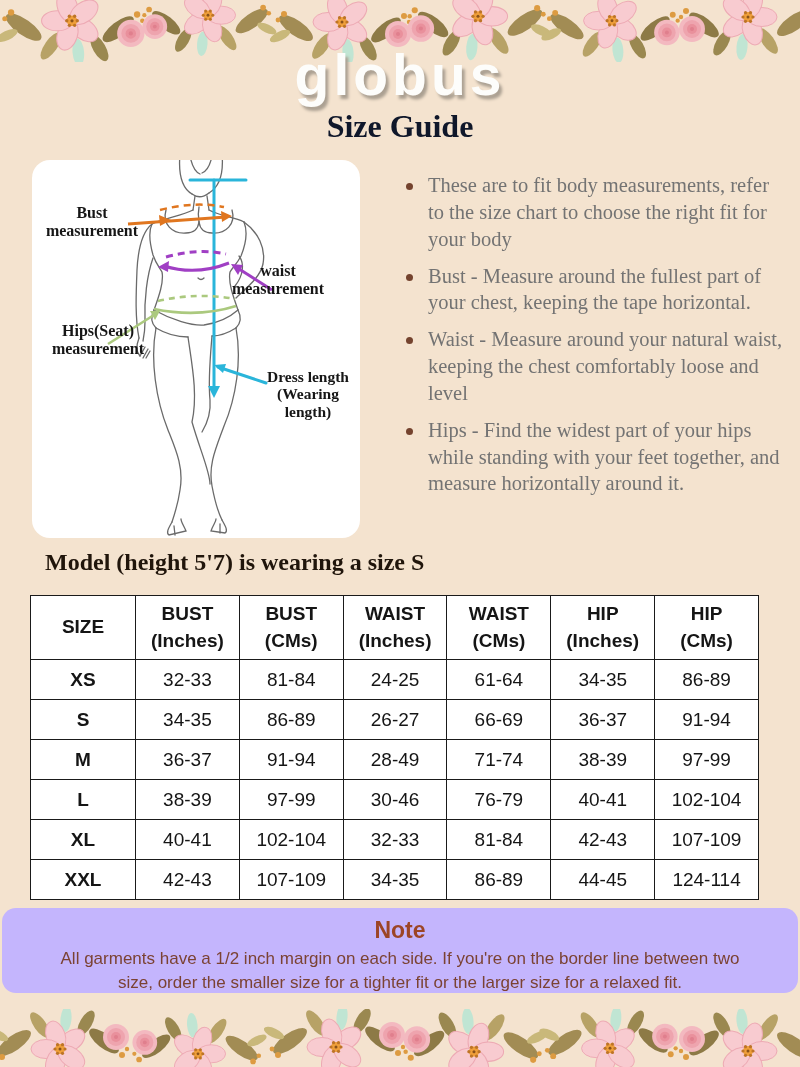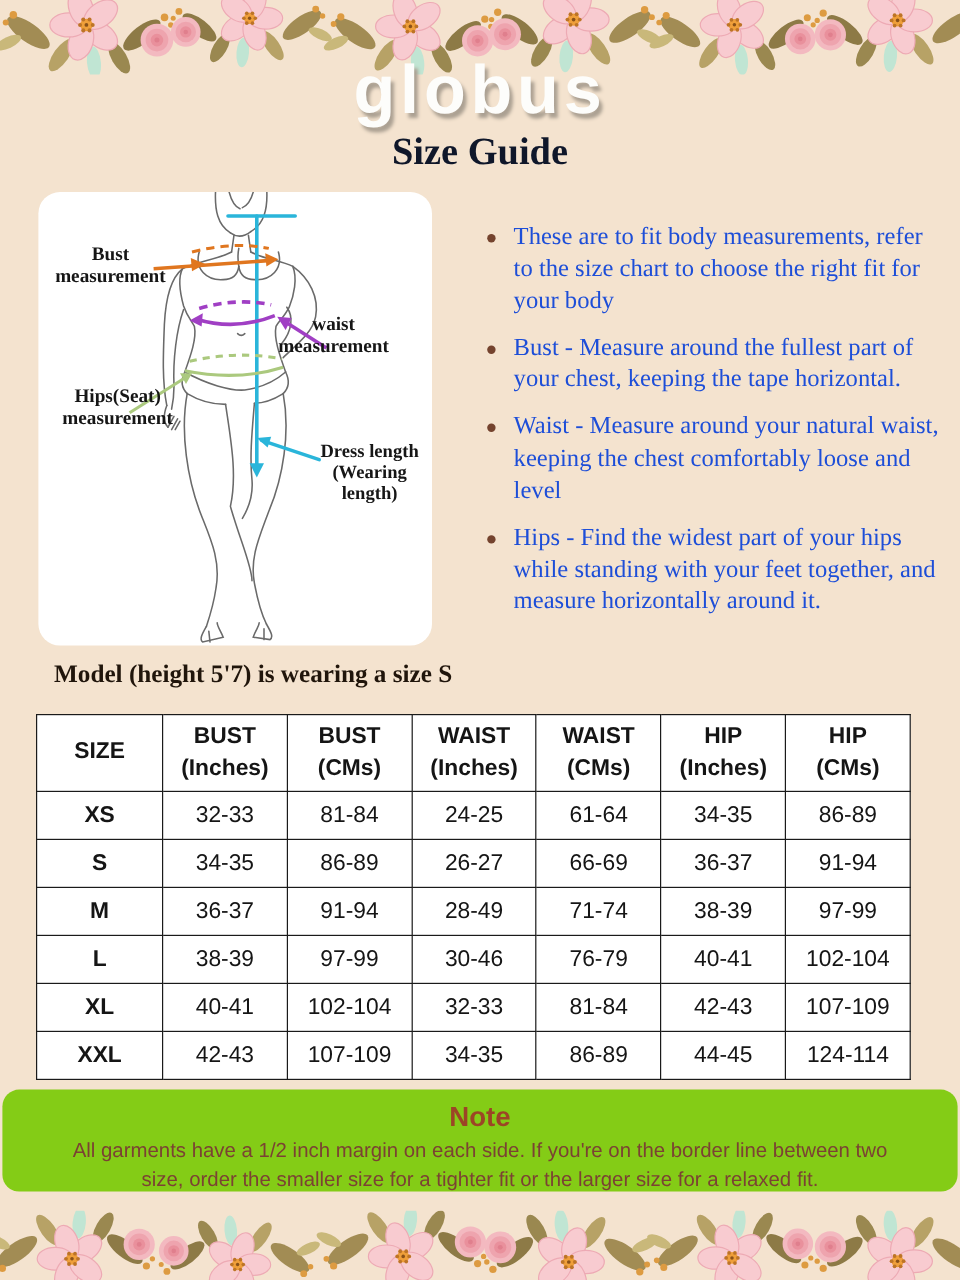--- a/index.html
+++ b/index.html
@@ -35,48 +35,48 @@
   .lbl-bust  { left:10px;  top:44px;  width:100px; }
   .lbl-waist { left:196px; top:102px; width:100px; }
   .lbl-hips  { left:16px;  top:162px; width:100px; }
   .lbl-dress { left:224px; top:208px; width:104px; font-size:15.5px; font-weight:700; }
   
   .bullets {
     position:absolute; left:402px; top:172px; width:388px; list-style:none;
   }
   .bullets li {
     position:relative; padding-left:26px; margin-bottom:10px;
-    font-size:20.5px; line-height:1.31; color:#1d4ed8;margin-top:12px;
+    font-size:20.5px; line-height:1.31; color:#737373;
   }
   .bullets li::before {
     content:""; position:absolute; left:4px; top:11px;
     width:7px; height:7px; border-radius:50%; background:#74432e;
   }
   
   .model-note {
     position:absolute; left:45px; top:549px;
-    font-size:21px; font-weight:700; color:#20150b;
+    font-size:24px; font-weight:700; color:#20150b;
   }
   
   .size-table {
     position:absolute; left:30px; top:595px; width:729px;
     border-collapse:collapse; table-layout:fixed; background:#ffffff;
     font-family:"Liberation Sans", sans-serif; color:#151515;
   }
   .size-table th, .size-table td {
     border:1.6px solid #1a1a1a; text-align:center; vertical-align:middle;
   }
   .size-table th { height:64px; font-size:19px; font-weight:700; line-height:1.4; }
   .size-table td { height:40px; font-size:19px; font-weight:400; }
   .size-table td.size-col { font-weight:700; }
   .size-table col.c-size { width:105px; }
   
   .note-box {
     position:absolute; left:2px; top:908px; width:796px; height:85px;
-    background:#84cc16; border-radius:14px; text-align:center;
+    background:#c4b5fd; border-radius:14px; text-align:center;
     font-family:"Liberation Sans", sans-serif;
   }
   .note-title { margin-top:9px; font-size:23px; font-weight:700; color:#9c4526; }
   .note-text  {
     margin:3px auto 0; width:690px; font-size:17px; line-height:1.42;
     color:#7b4233; font-weight:500;
   }
 </style>
 </head>
 <body>

